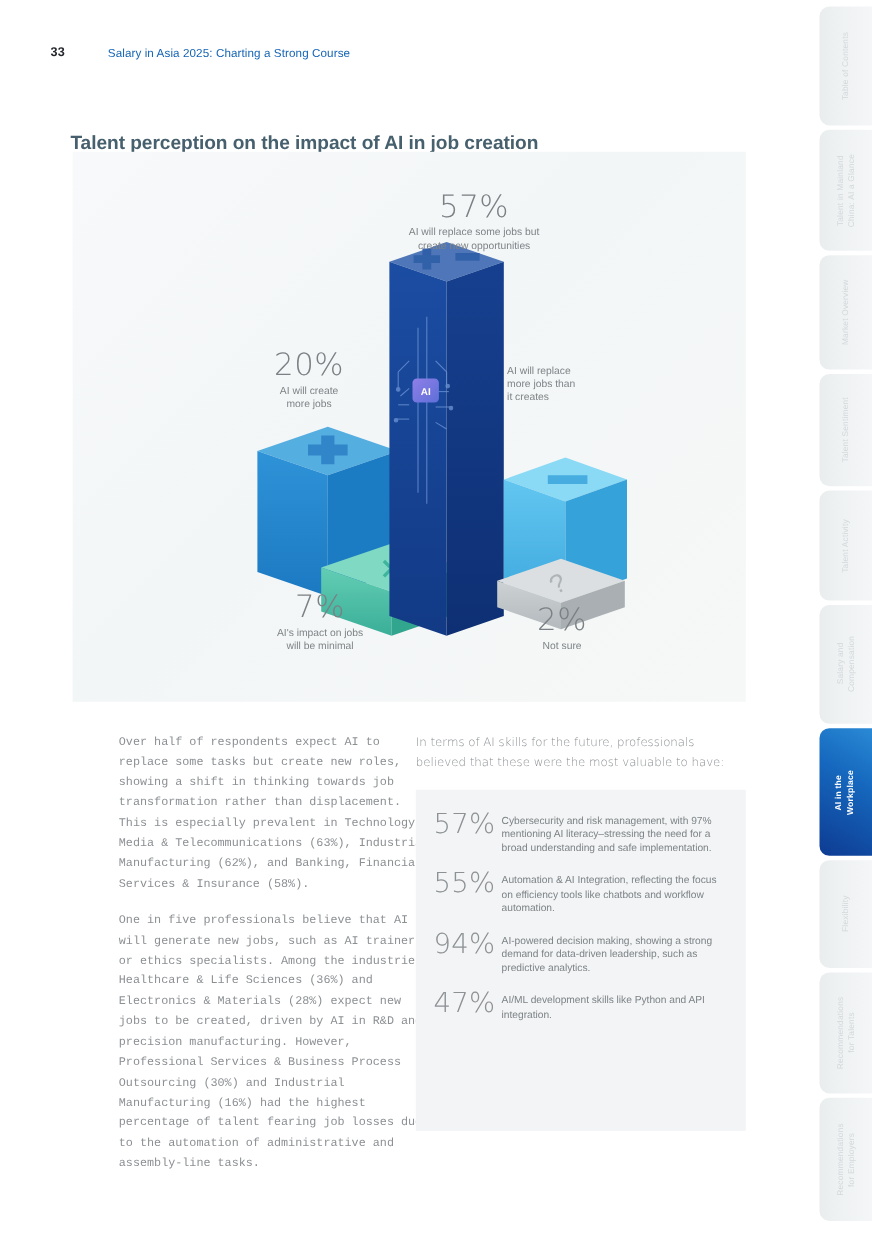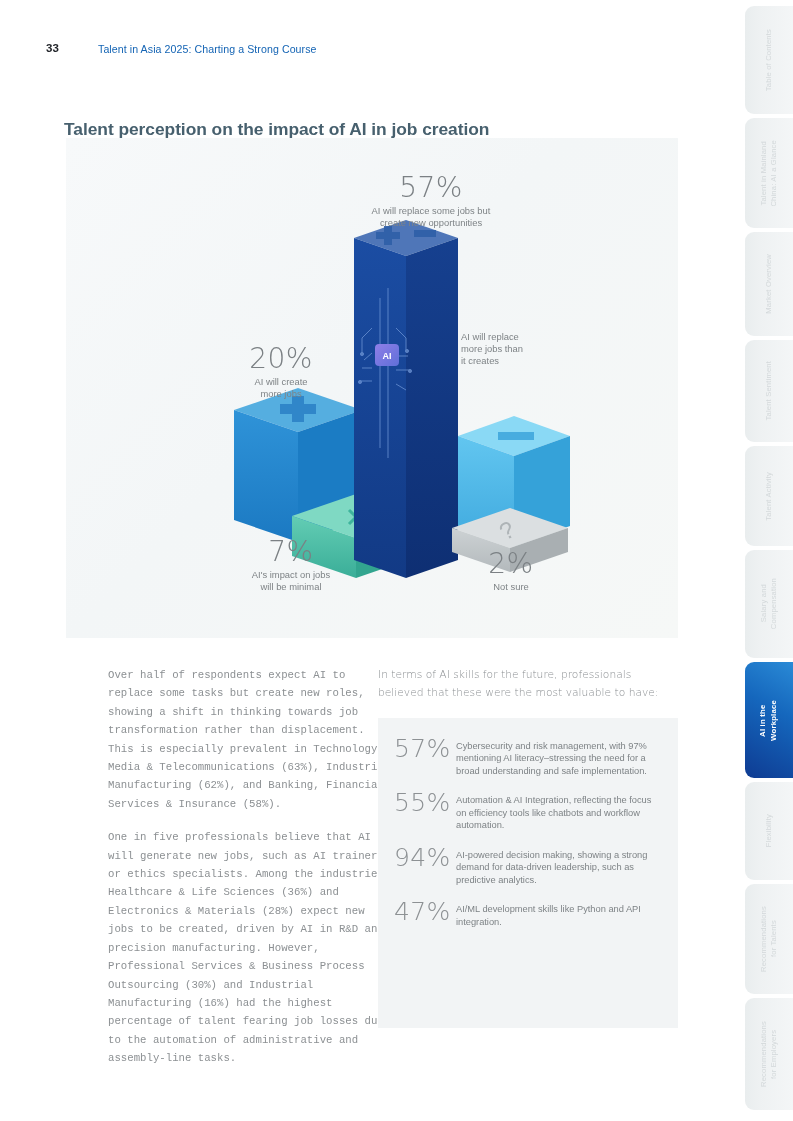--- a/index.html
+++ b/index.html
@@ -40,21 +40,21 @@
   #infographic svg { display:block; }
   .lbl { position:absolute; color:#808588; }
   .lbl .pct {
     font-size:28px; font-weight:300; color:#7b8084;
     line-height:1.0; letter-spacing:0.5px;
     font-family:"DejaVu Sans", sans-serif;
   }
   .lbl .cap { font-size:9.4px; line-height:1.26; color:#7e8386; margin-top:3px; }
 
   #lbl-57 { left:245px; top:36px; width:240px; text-align:center; }
-  #lbl-20 { left:155px; top:180px; width:120px; text-align:center;margin-top:27px; }
+  #lbl-20 { left:155px; top:180px; width:120px; text-align:center; }
   #lbl-14 { left:395px; top:190px; width:130px; text-align:left; }
   #lbl-7  { left:135px; top:400px; width:180px; text-align:center; }
   #lbl-2  { left:385px; top:412px; width:120px; text-align:center; }
 
   
   #col-left {
     position:absolute; left:64px; top:666px; width:285px;
     font-size:10.7px; color:#8c9093; line-height:1.72;
     font-family:Liberation Mono, monospace; font-weight:300;margin-left:44px;
   }
@@ -97,21 +97,21 @@
   .tab.active {
     background:linear-gradient(210deg,#2a8ad6 0%,#1567bd 40%,#0e3b92 100%);
   }
   .tab.active span { color:#ffffff; font-weight:bold; font-size:7.8px; }
 </style>
 </head>
 <body>
 
 <div id="page-header">
   <div id="page-num">33</div>
-  <div id="header-title">Talent in Asia 2025: Charting a Strong Course</div>
+  <div id="header-title">Salary in Asia 2025: Charting a Strong Course</div>
 </div>
 
 <div id="section-title">Talent perception on the impact of AI in job creation</div>
 
 <div id="infographic">
   <svg width="612" height="500" viewBox="0 0 612 500">
     <defs>
       <linearGradient id="g57f" x1="0" y1="0" x2="0" y2="1">
         <stop offset="0%" stop-color="#1b4da3"></stop>
           <stop offset="100%" stop-color="#123a85"></stop>

